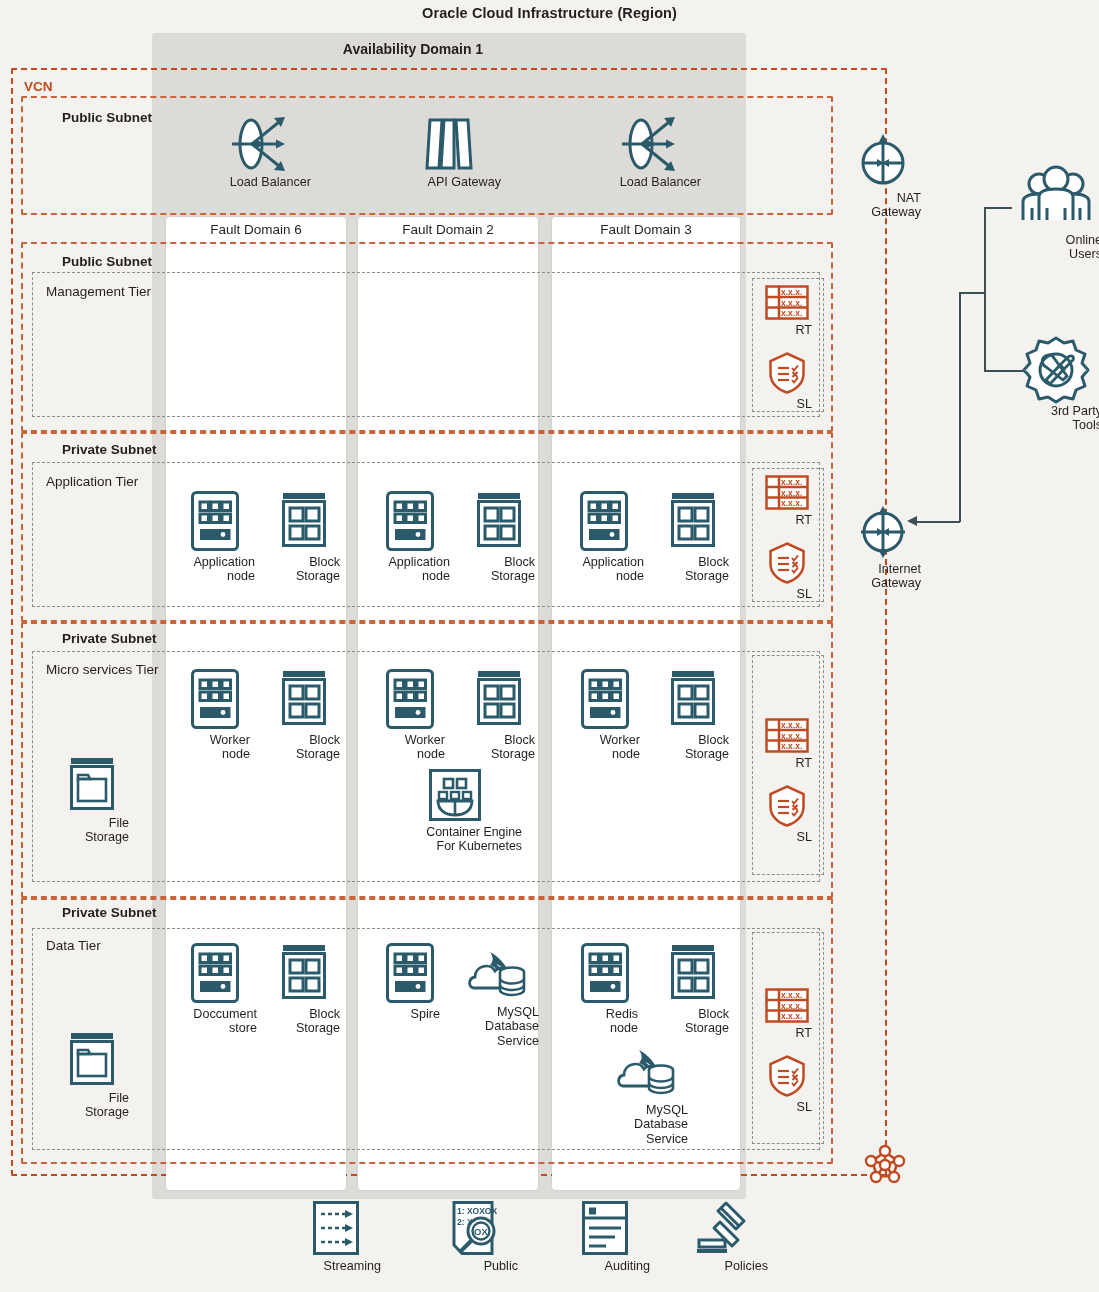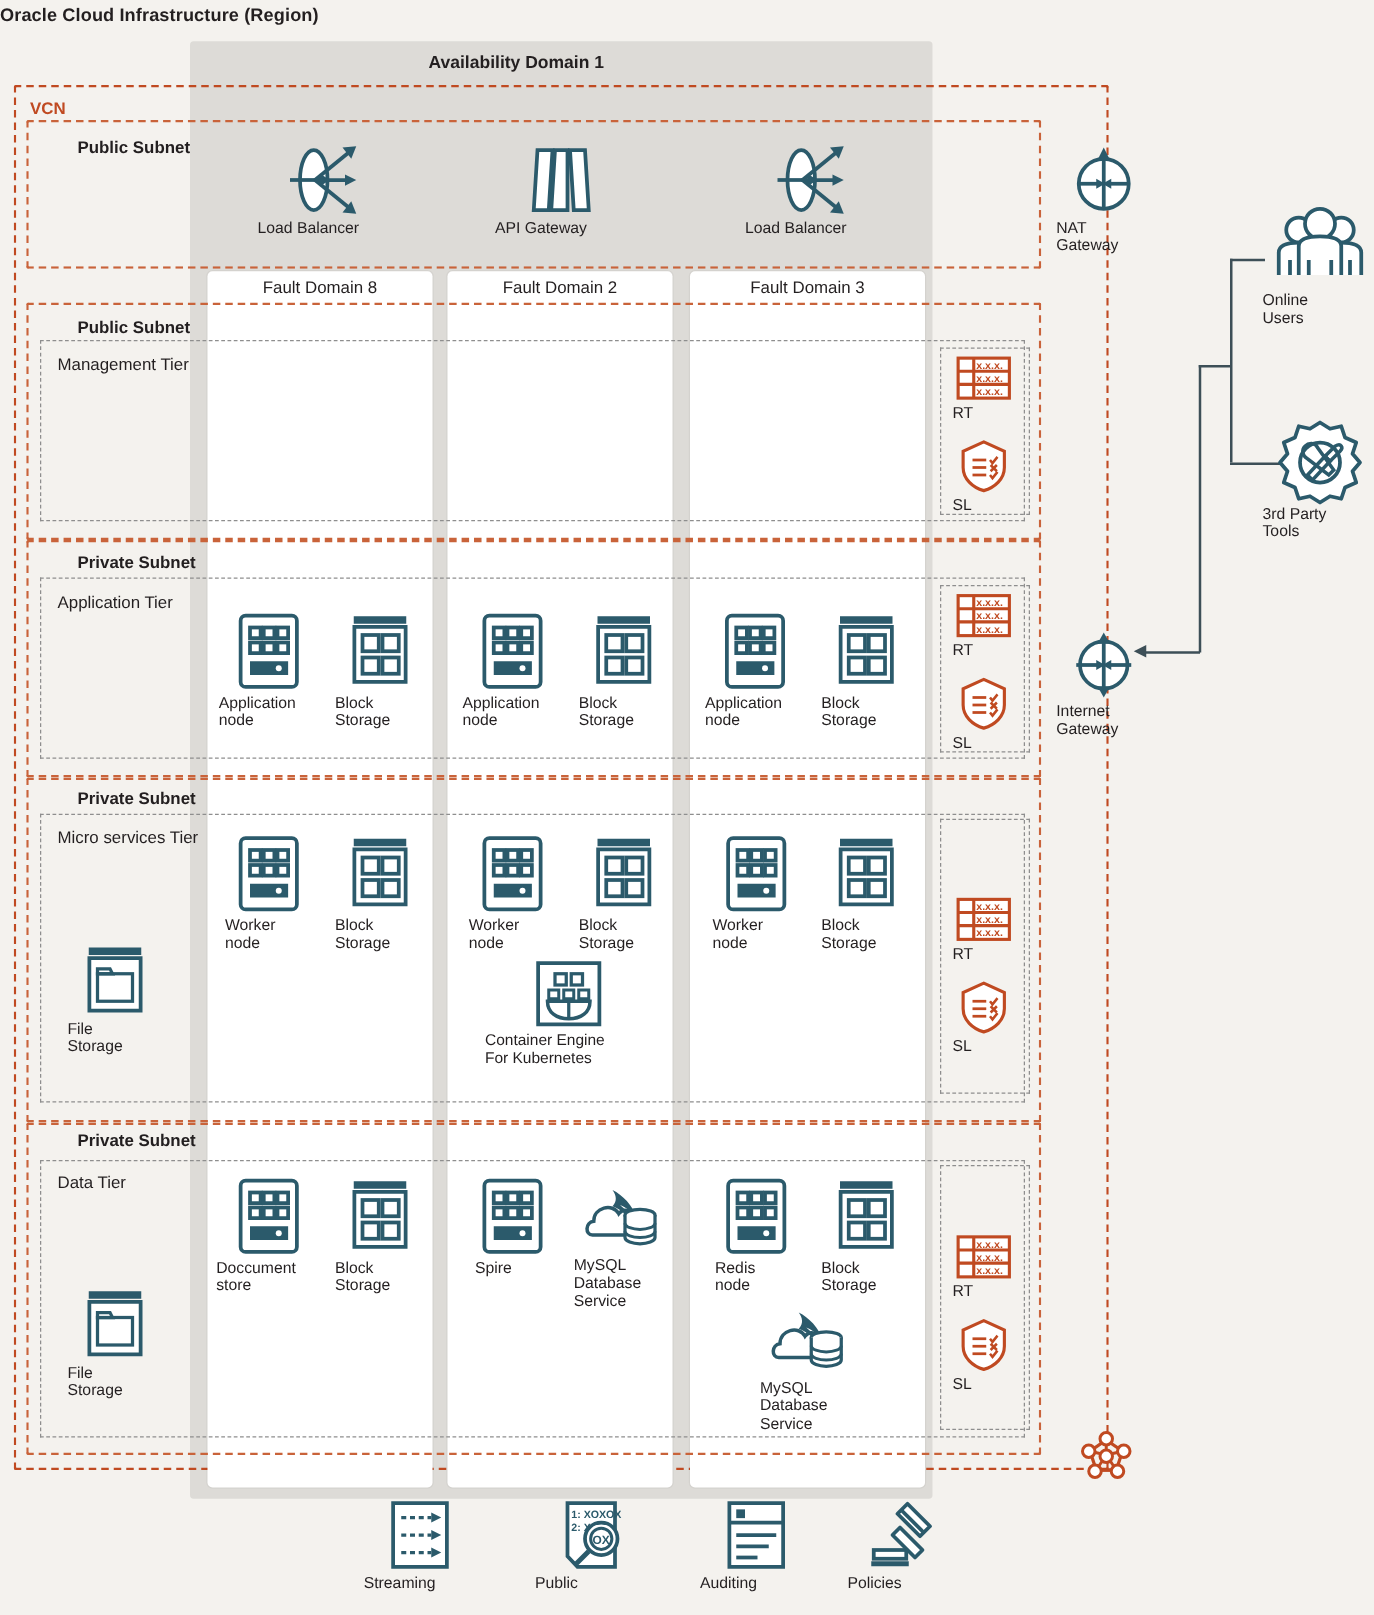--- a/index.html
+++ b/index.html
@@ -9,21 +9,21 @@
     font-family:"Liberation Sans", sans-serif;
     color:#231f20;
     position:relative;
     overflow:hidden;
   }
   .root{position:absolute;left:0;top:0;width:1099px;height:1292px;}
 
   
   .region-title{
     position:absolute;left:0;top:5px;width:1099px;
-    font-size:14.5px;font-weight:bold;letter-spacing:.1px;
+    text-align:center;font-size:14.5px;font-weight:bold;letter-spacing:.1px;
   }
 
   
   .ad-band{
     position:absolute;left:152px;top:33px;width:594px;height:1166px;
     background:#dddbd7;border-radius:3px;
   }
   .ad-title{
     position:absolute;left:152px;top:41px;width:522px;
     text-align:center;font-size:14px;font-weight:bold;
@@ -57,21 +57,21 @@
   
   .fd-col{
     position:absolute;background:#ffffff;border-radius:4px;
     box-shadow:0 0 0 1px rgba(0,0,0,0.04);
   }
   .fd-title{
     position:absolute;text-align:center;font-size:13.5px;color:#231f20;z-index:5;
   }
 
   
-  .node{position:absolute;text-align:left;z-index:7;}
+  .node{position:absolute;text-align:right;z-index:7;}
   .node .cap{
     font-size:12.6px;line-height:1.14;color:#231f20;margin-top:3px;white-space:pre-line;
   }
   .node .cap.small{font-size:12.4px;}
   .icn{display:block;margin:0 auto;}
 
   
   .wire{position:absolute;background:#3d4f57;z-index:3;}
   .wire.h{height:1.6px;}
   .wire.v{width:1.6px;}
@@ -126,39 +126,39 @@
       <line x1="21" y1="28" x2="49" y2="28" stroke="#2b5a6b" stroke-width="3"></line>
       <polygon points="46,23.5 55,28 46,32.5" fill="#2b5a6b"></polygon>
       <line x1="22" y1="28" x2="49" y2="6" stroke="#2b5a6b" stroke-width="3"></line>
       <polygon points="44,2 55,1 51,11" fill="#2b5a6b"></polygon>
       <line x1="22" y1="28" x2="49" y2="50" stroke="#2b5a6b" stroke-width="3"></line>
       <polygon points="44,54 55,55 51,45" fill="#2b5a6b"></polygon>
     </svg>
     <div class="cap">Load Balancer</div>
   </div>
 
-  <div class="node" style="left:845px;top:118px;width:76px;">
+  <div class="node" style="left:845px;top:134px;width:76px;">
     <svg class="icn" width="52" height="54" viewBox="0 0 52 54">
       <circle cx="26" cy="29" r="20" fill="#fff" stroke="#2b5a6b" stroke-width="3"></circle>
       <line x1="26" y1="50" x2="26" y2="5" stroke="#2b5a6b" stroke-width="3"></line>
       <polygon points="21,10 26,0 31,10" fill="#2b5a6b"></polygon>
       <line x1="5" y1="29" x2="22" y2="29" stroke="#2b5a6b" stroke-width="3"></line>
       <polygon points="20,25 27,29 20,33" fill="#2b5a6b"></polygon>
       <line x1="47" y1="29" x2="30" y2="29" stroke="#2b5a6b" stroke-width="3"></line>
       <polygon points="32,25 25,29 32,33" fill="#2b5a6b"></polygon>
     </svg>
     <div class="cap">NAT
 Gateway</div>
   </div>
 
   <div class="fd-col" style="left:166px;top:217px;width:180px;height:973px;"></div>
   <div class="fd-col" style="left:358px;top:217px;width:180px;height:973px;"></div>
   <div class="fd-col" style="left:552px;top:217px;width:188px;height:973px;"></div>
 
-  <div class="fd-title" style="left:166px;top:222px;width:180px;">Fault Domain 8</div>
+  <div class="fd-title" style="left:166px;top:222px;width:180px;">Fault Domain 6</div>
   <div class="fd-title" style="left:358px;top:222px;width:180px;">Fault Domain 2</div>
   <div class="fd-title" style="left:552px;top:222px;width:188px;">Fault Domain 3</div>
 
   <div class="subnet" style="left:21px;top:242px;width:808px;height:186px;"></div>
   <div class="subnet-label" style="left:34px;top:254px;">Public Subnet</div>
   <div class="tier" style="left:32px;top:272px;width:786px;height:143px;"></div>
   <div class="tier-label" style="left:46px;top:284px;width:120px;">Management
 Tier</div>
 
 

